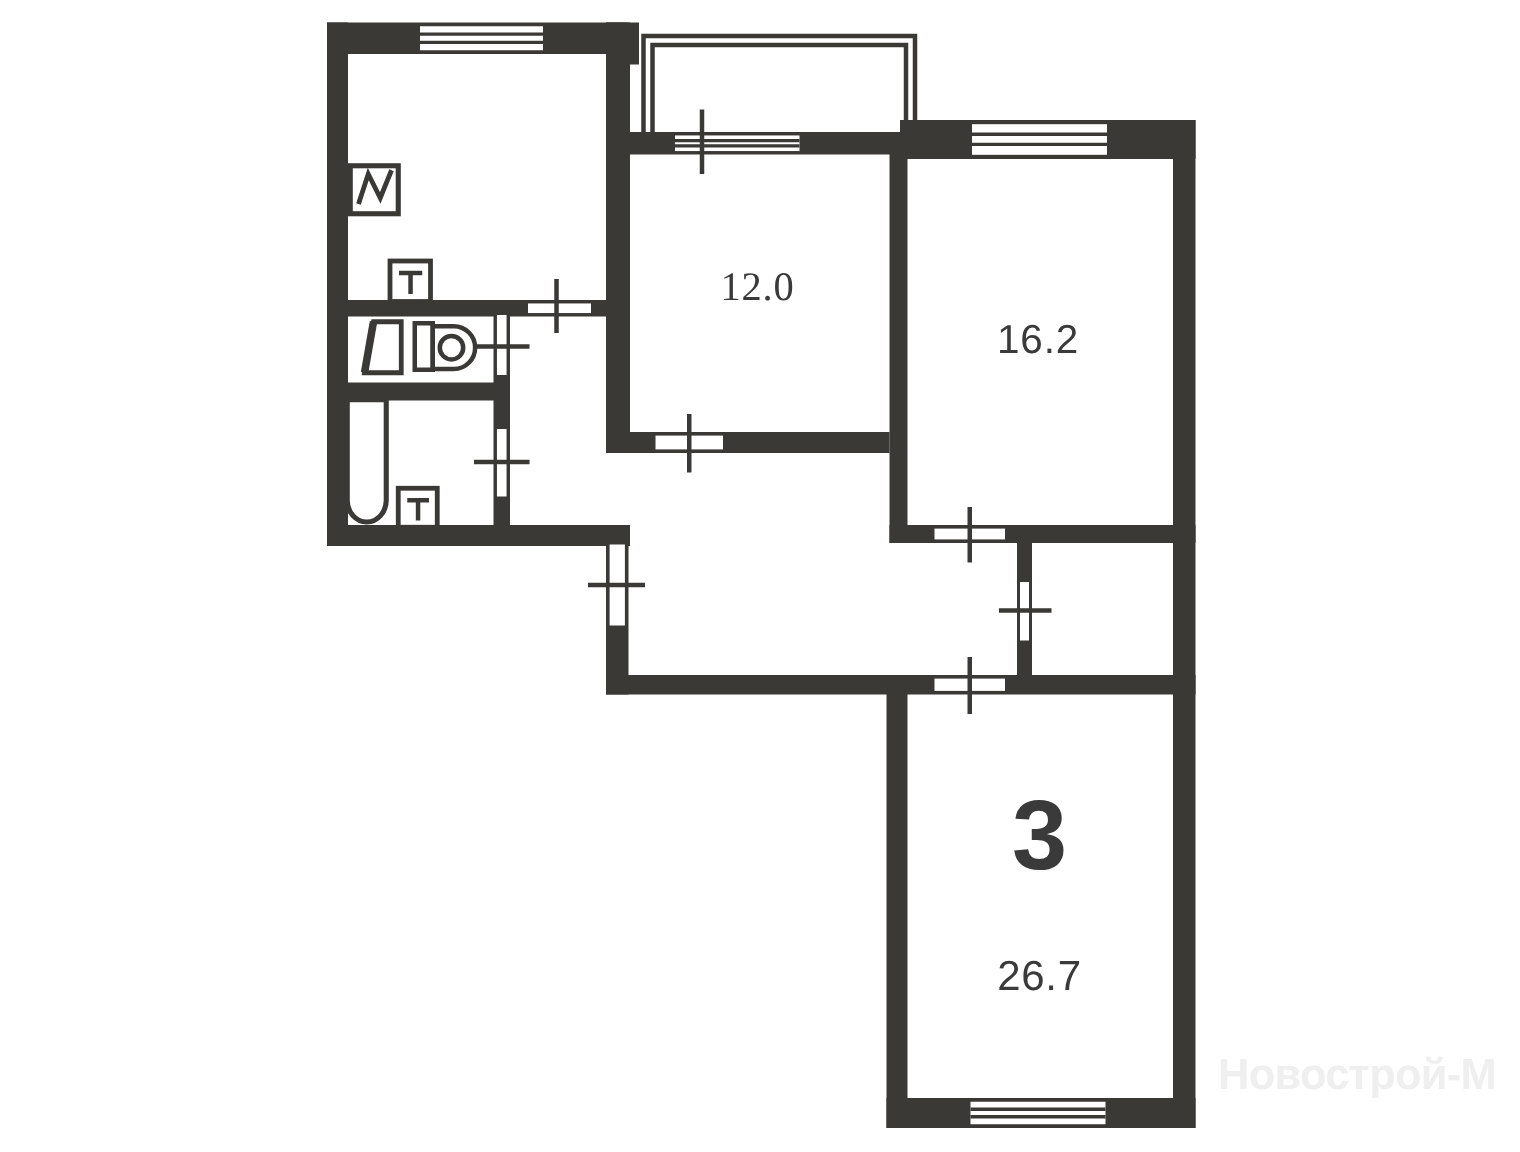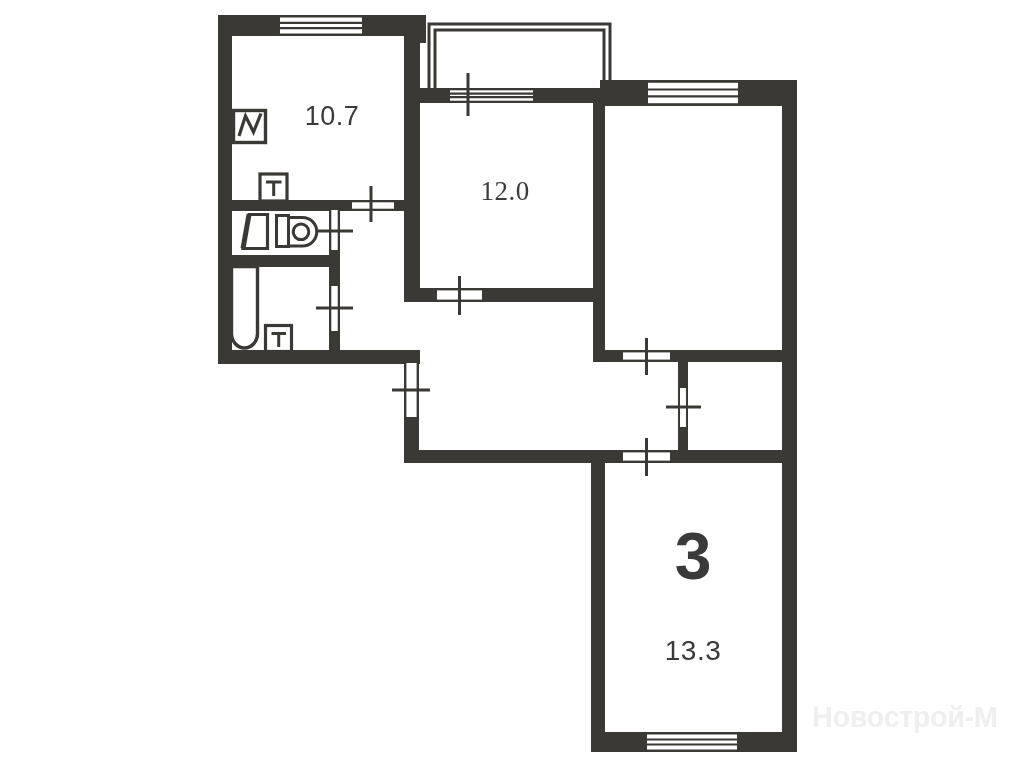--- a/index.html
+++ b/index.html
@@ -136,24 +136,24 @@
     <g>
       <path class="fx" d="M231.5 266.5 h26 v67 a13 14.5 0 0 1 -13 14.5 a13 14.5 0 0 1 -13 -14.5 z" stroke-width="3.4"></path>
     </g>
     <g>
       <rect class="fx" x="265.5" y="325.5" width="26" height="26" stroke-width="3.2"></rect>
       <line class="fxl" x1="271.5" y1="333.5" x2="286" y2="333.5" stroke-width="3"></line>
       <line class="fxl" x1="278.7" y1="333.5" x2="278.7" y2="347" stroke-width="3"></line>
     </g>
   </svg>
 
-  <div class="area-label" style="left:272px;top:101px;">10.7</div>
 
   <div class="area-label" style="left:445px;top:176px;font-family:Liberation Serif, serif;">12.0</div>
 
+  <div class="area-label" style="left:632px;top:211px;">16.2</div>
 
   <div class="apt-number" style="left:633px;top:518px;">3</div>
 
-  <div class="area-label" style="left:633px;top:635px;font-size:28px;">13.3</div>
+  <div class="area-label" style="left:633px;top:635px;font-size:28px;">26.7</div>
 
   <div class="watermark" style="left:812px;top:701px;">Новострой-М</div>
 
 </div>
 
 </body></html>

